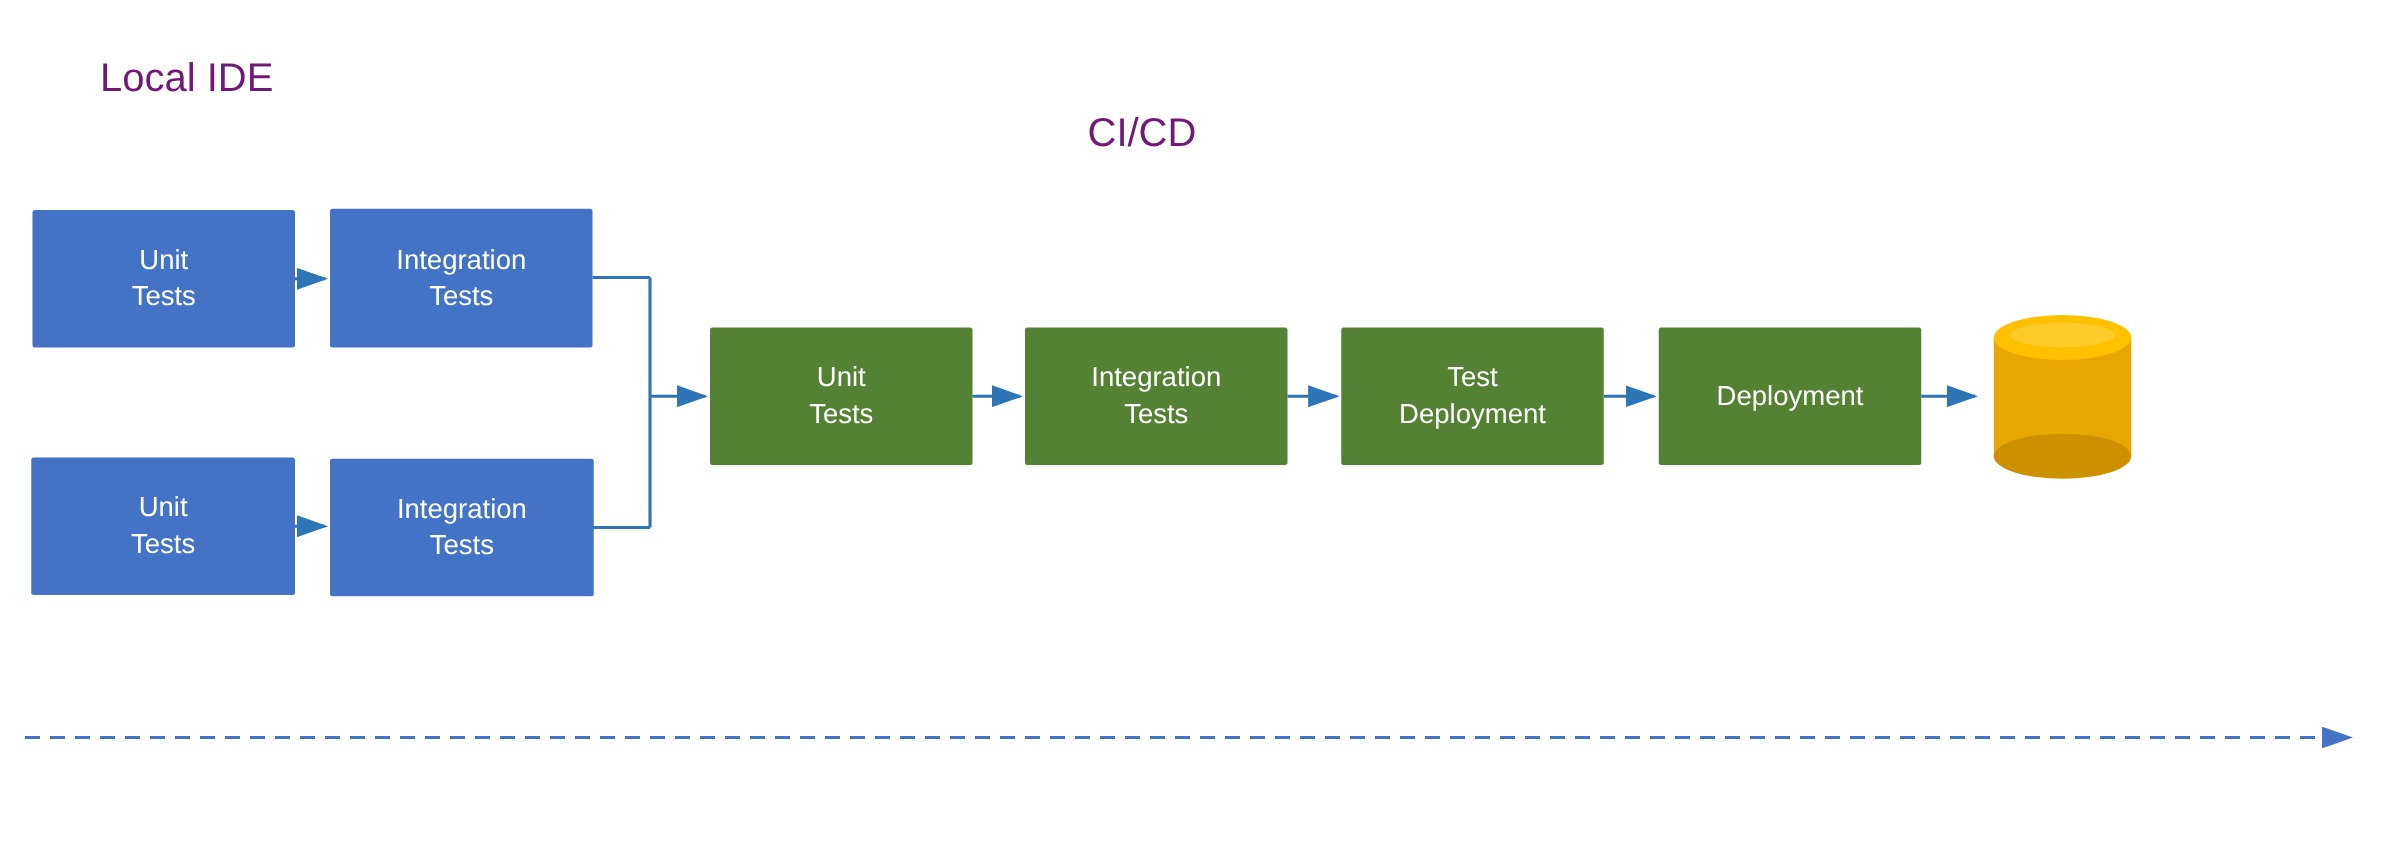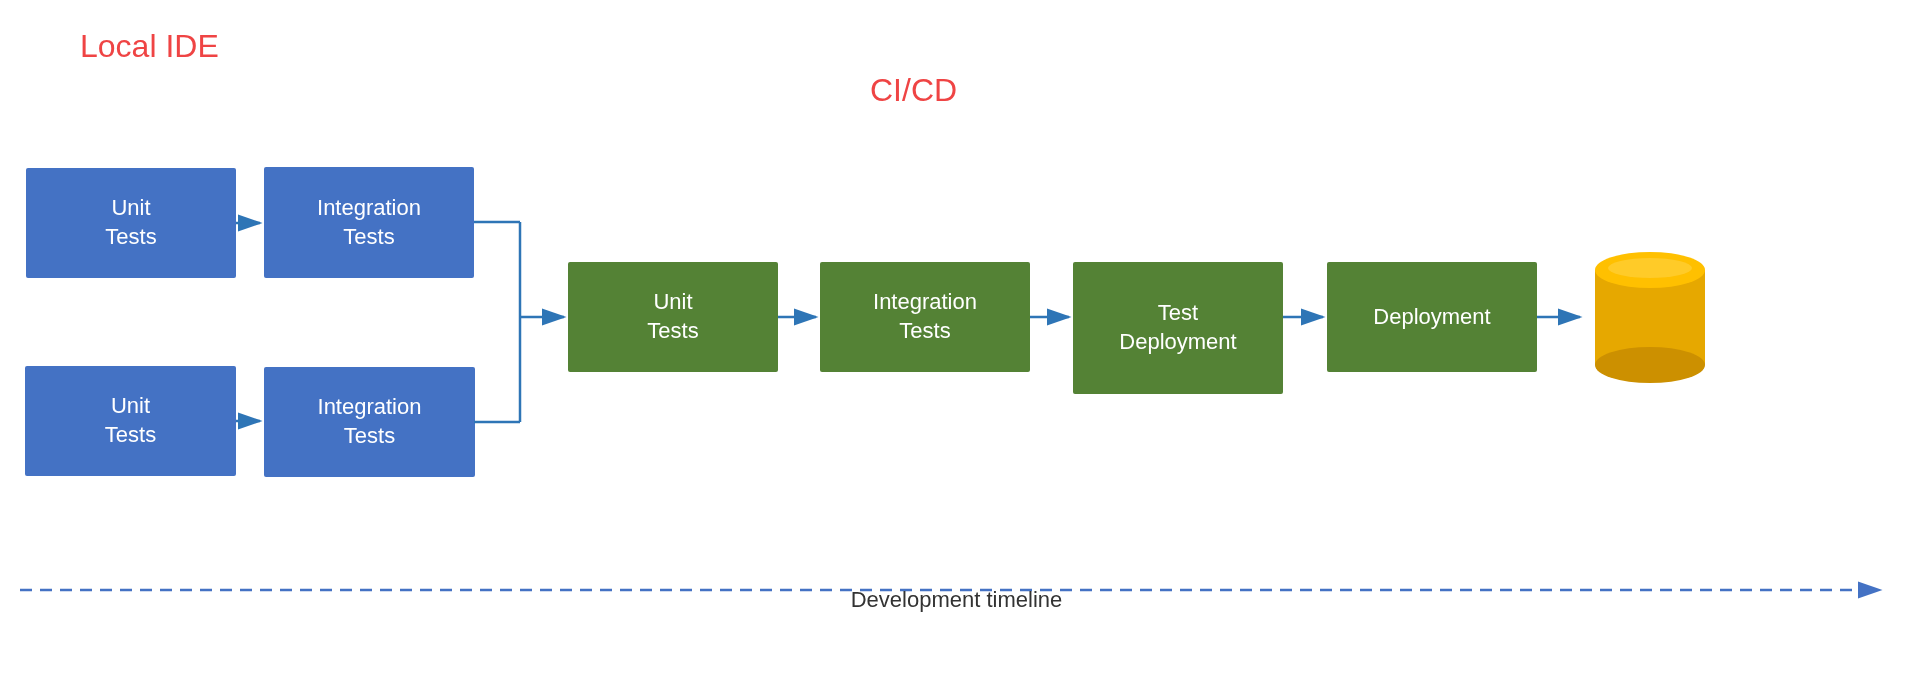--- a/index.html
+++ b/index.html
@@ -16,22 +16,22 @@
       position: relative;
       width: 1913px;
       height: 673px;
     }
 
     
     .section-label {
       position: absolute;
       font-size: 32px;
       font-weight: 400;
-      color: #ef4444;
-      top: 28px;
+      color: #701a75;
+      top: 44px;
       text-align: right;
     }
     .label-local { left: 80px; }
     .label-cicd { left: 870px; margin-top: 44px; }
 
     
     .blue-box {
       position: absolute;
       background: #4472C4;
       color: white;
@@ -95,21 +95,21 @@
   <div class="section-label label-local">Local IDE</div>
   <div class="section-label label-cicd">CI/CD</div>
 
   <div class="blue-box" style="left:26px; top:168px; width:210px; height:110px; font-size:22px;">Unit<br>Tests</div>
   <div class="blue-box" style="left:264px; top:167px; width:210px; height:111px; font-size:22px;">Integration<br>Tests</div>
   <div class="blue-box" style="left:25px; top:366px; width:211px; height:110px; font-size:22px;">Unit<br>Tests</div>
   <div class="blue-box" style="left:264px; top:367px; width:211px; height:110px; font-size:22px;">Integration<br>Tests</div>
 
   <div class="green-box" style="left:568px; top:262px; width:210px; height:110px; font-size:22px;">Unit<br>Tests</div>
   <div class="green-box" style="left:820px; top:262px; width:210px; height:110px; font-size:22px;">Integration<br>Tests</div>
-  <div class="green-box" style="left:1073px; top:262px; width:210px; height:132px; font-size:22px;">Test<br>Deployment</div>
+  <div class="green-box" style="left:1073px; top:262px; width:210px; height:110px; font-size:22px;">Test<br>Deployment</div>
   <div class="green-box" style="left:1327px; top:262px; width:210px; height:110px; font-size:22px;">Deployment</div>
 
   <svg style="position:absolute; left:1585px; top:240px;" width="130" height="155">
 
     <rect x="10" y="30" width="110" height="95" fill="#E6A800"></rect>
 
     <ellipse cx="65" cy="125" rx="55" ry="18" fill="#CC9000"></ellipse>
 
     <ellipse cx="65" cy="30" rx="55" ry="18" fill="#FFC000"></ellipse>
 
@@ -142,18 +142,14 @@
 
     <line x1="1030" y1="317" x2="1069" y2="317" stroke="#2E75B6" stroke-width="2.5" marker-end="url(#arrowhead)"></line>
 
     <line x1="1283" y1="317" x2="1323" y2="317" stroke="#2E75B6" stroke-width="2.5" marker-end="url(#arrowhead)"></line>
 
     <line x1="1537" y1="317" x2="1580" y2="317" stroke="#2E75B6" stroke-width="2.5" marker-end="url(#arrowhead)"></line>
 
     <line x1="20" y1="590" x2="1880" y2="590" stroke="#4472C4" stroke-width="2.5" stroke-dasharray="12,8" marker-end="url(#arrowhead-dashed)"></line>
   </svg>
 
-  <div class="timeline-container">
-    <div style="height:45px;"></div>
-    <div class="timeline-label">Development timeline</div>
-  </div>
 
 </div>
 
 </body></html>

